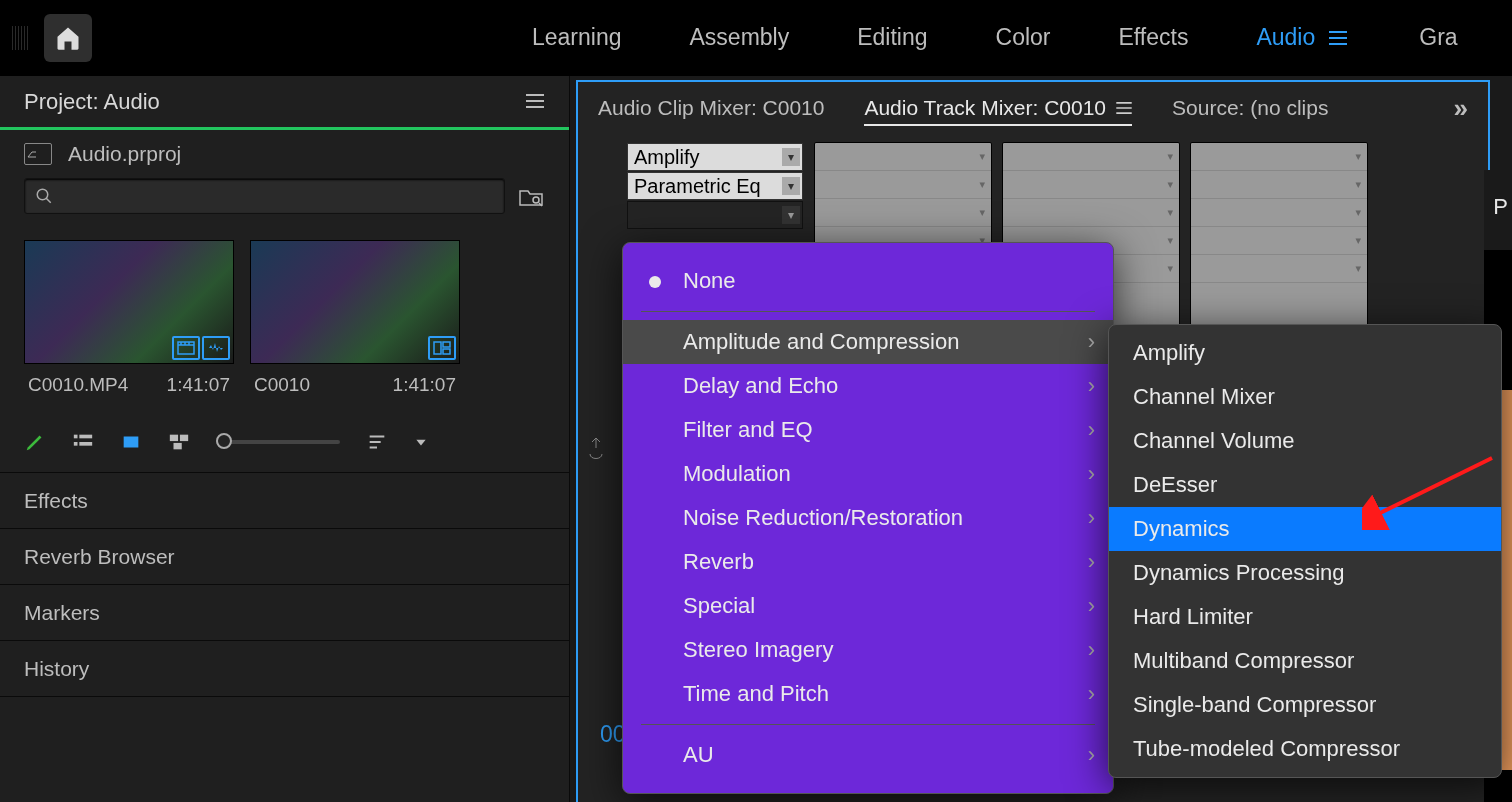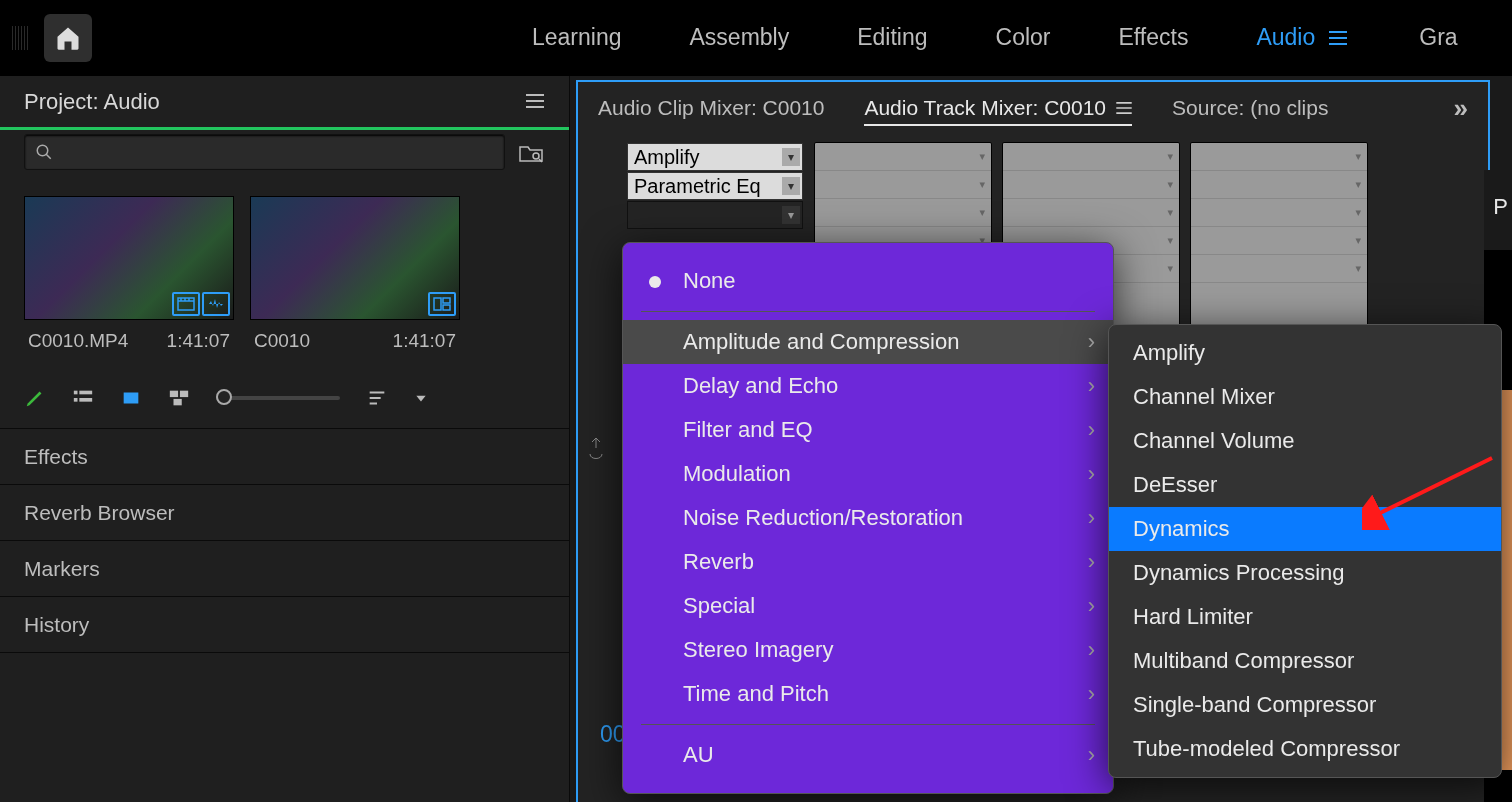--- a/index.html
+++ b/index.html
@@ -117,20 +117,28 @@
 <div class="main">
   <div class="left">
     <div class="panel-tab-row">
       <span class="panel-title">Project: Audio</span>
       <span class="hamburger">
         <svg width="20" height="14" viewBox="0 0 18 14">
             <path stroke="#bbb" stroke-width="2" d="M0 1h18M0 7h18M0 13h18"></path>
           </svg>
       </span>
     </div>
+    <div class="proj-row">
+      <div class="breadcrumb-icon">
+        <svg width="26" height="18" viewBox="0 0 26 18" style="position:absolute;top:1px;left:0">
+            <path fill="none" stroke="#aaa" d="M3 12l4-5h4M3 12h8"></path>
+          </svg>
+      </div>
+      <span style="font-size:21px;color:#bdbdbd">Audio.prproj</span>
+    </div>
     <div class="search-row">
       <div class="search-box">
         <svg width="18" height="18" viewBox="0 0 24 24" fill="none" stroke="#aaa" stroke-width="2">
             <circle cx="10" cy="10" r="7"></circle>
             <path d="M21 21l-6-6"></path>
           </svg>
       </div>
       <div class="new-bin">
         <svg width="26" height="22" viewBox="0 0 26 22" fill="none" stroke="#bbb" stroke-width="1.5">
             <path d="M2 6h8l2 3h12v11H2z"></path>

